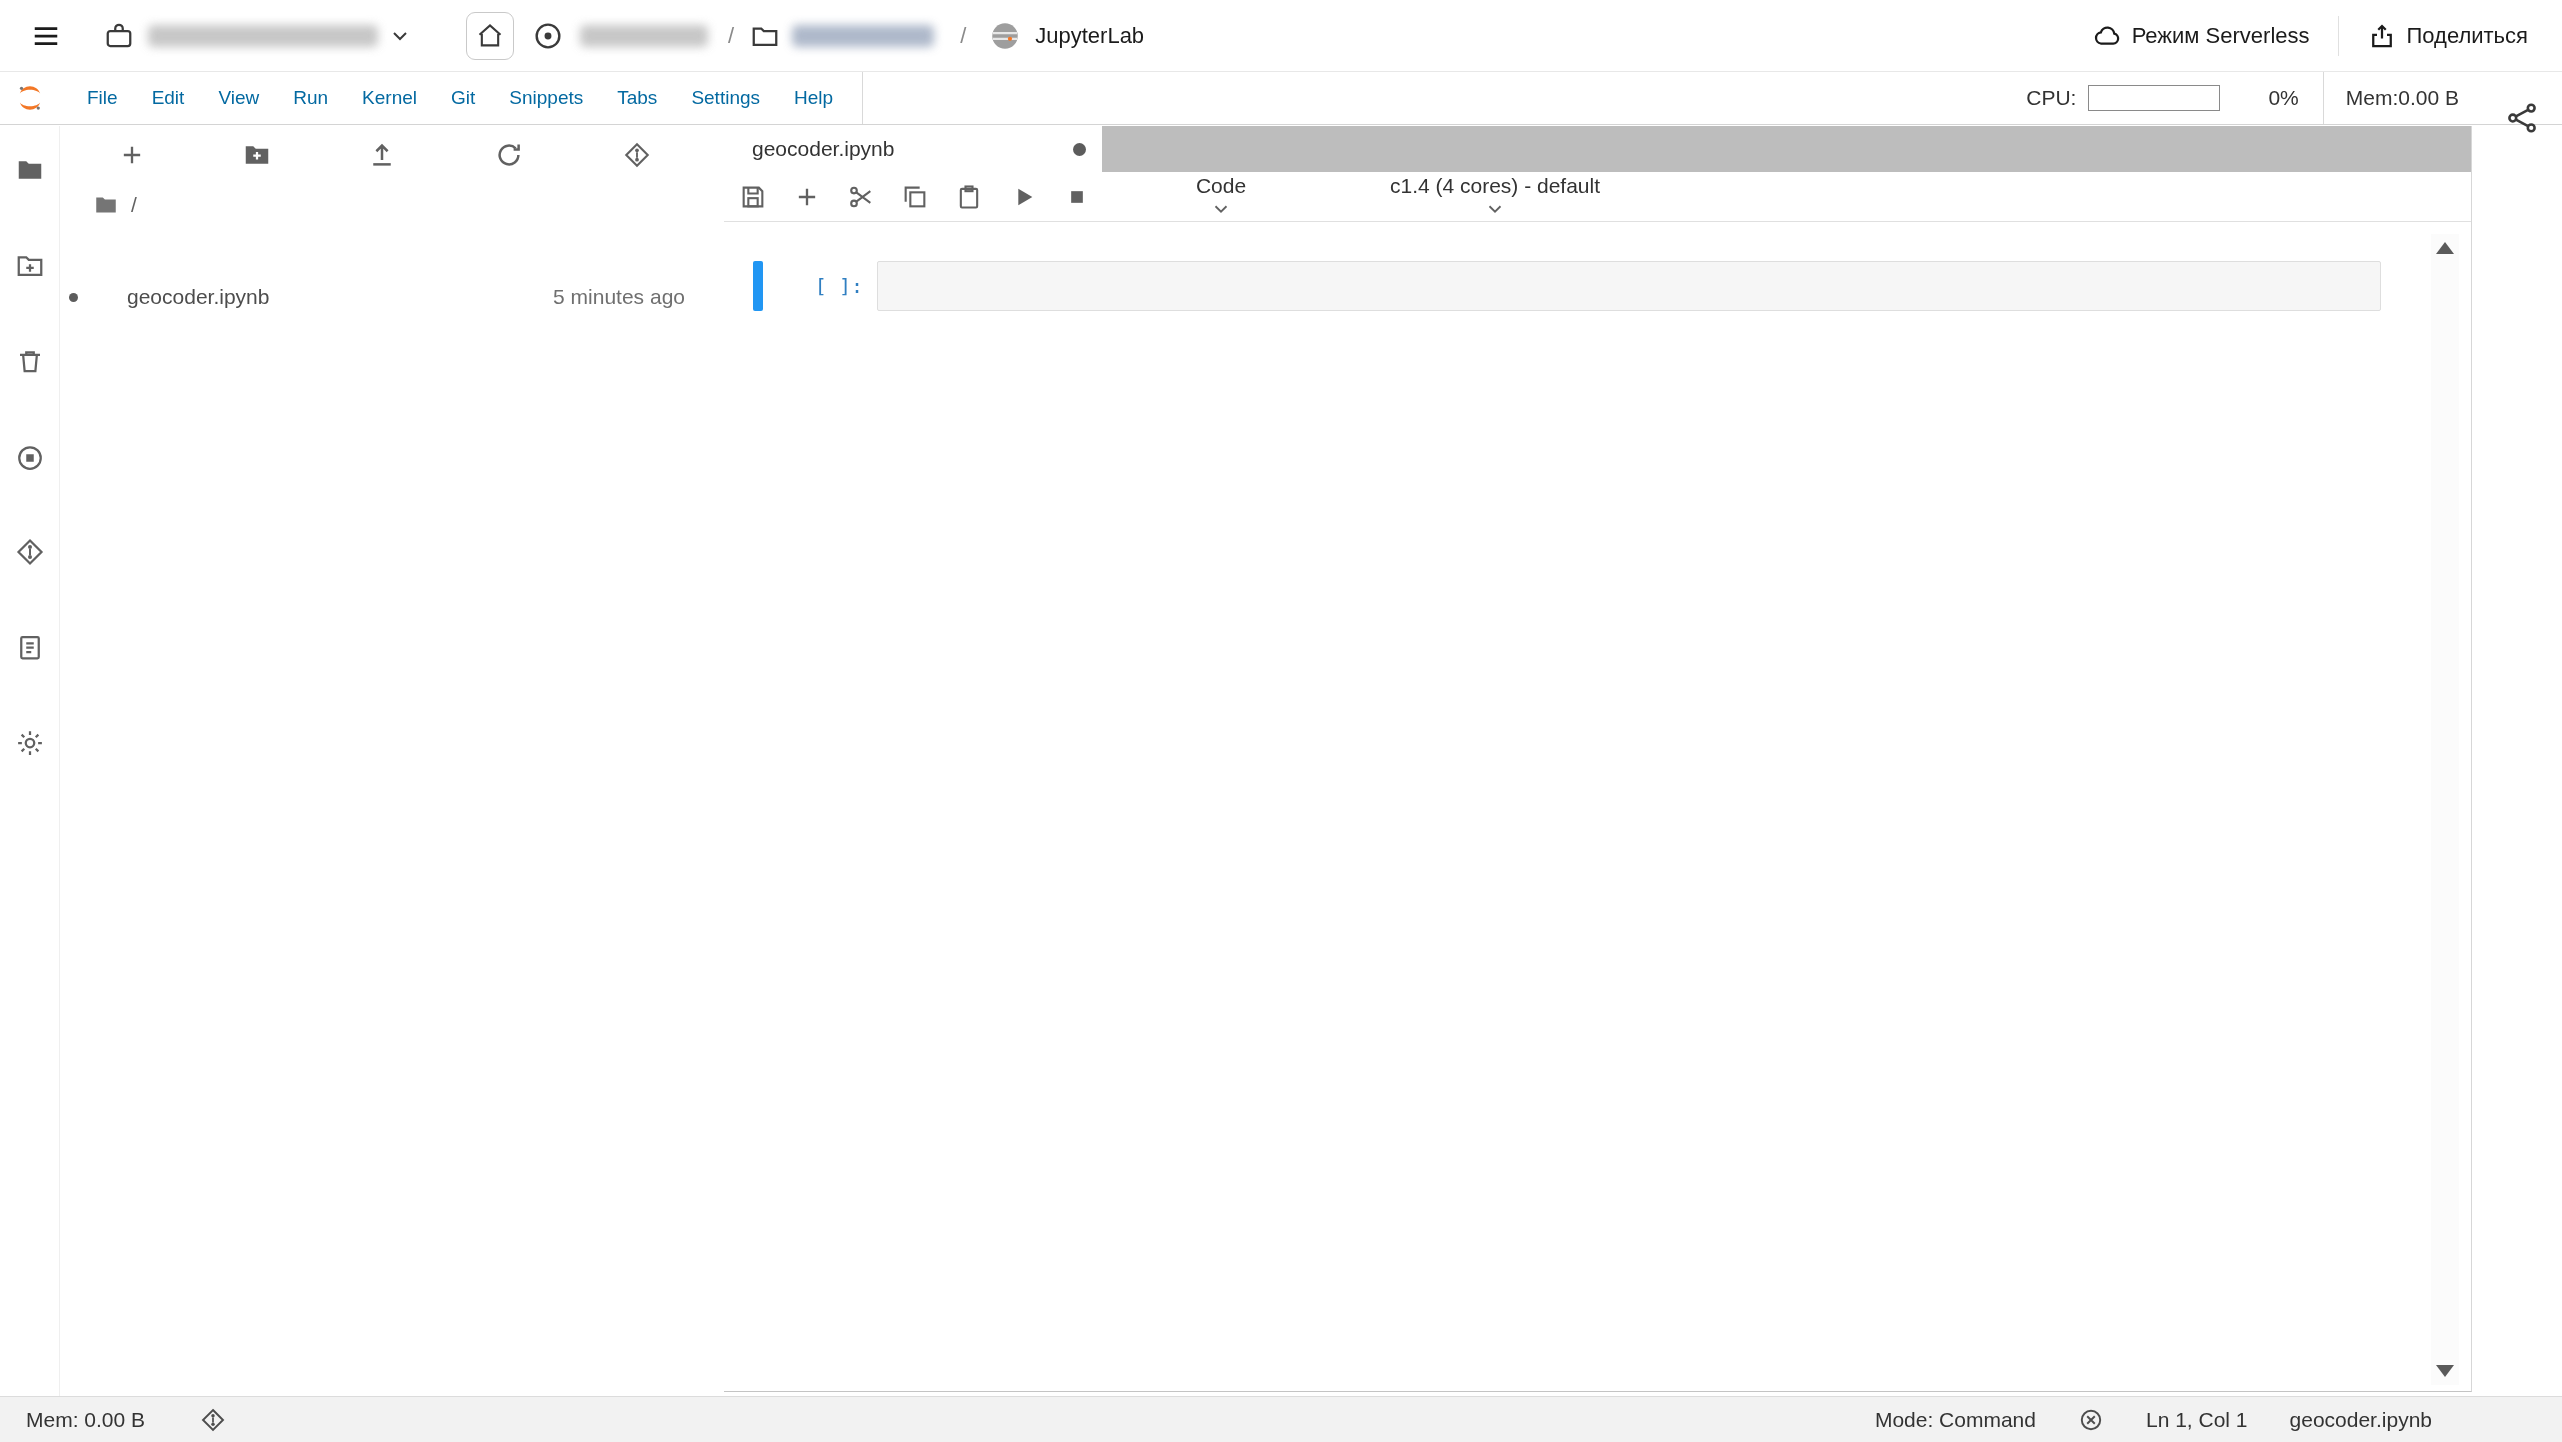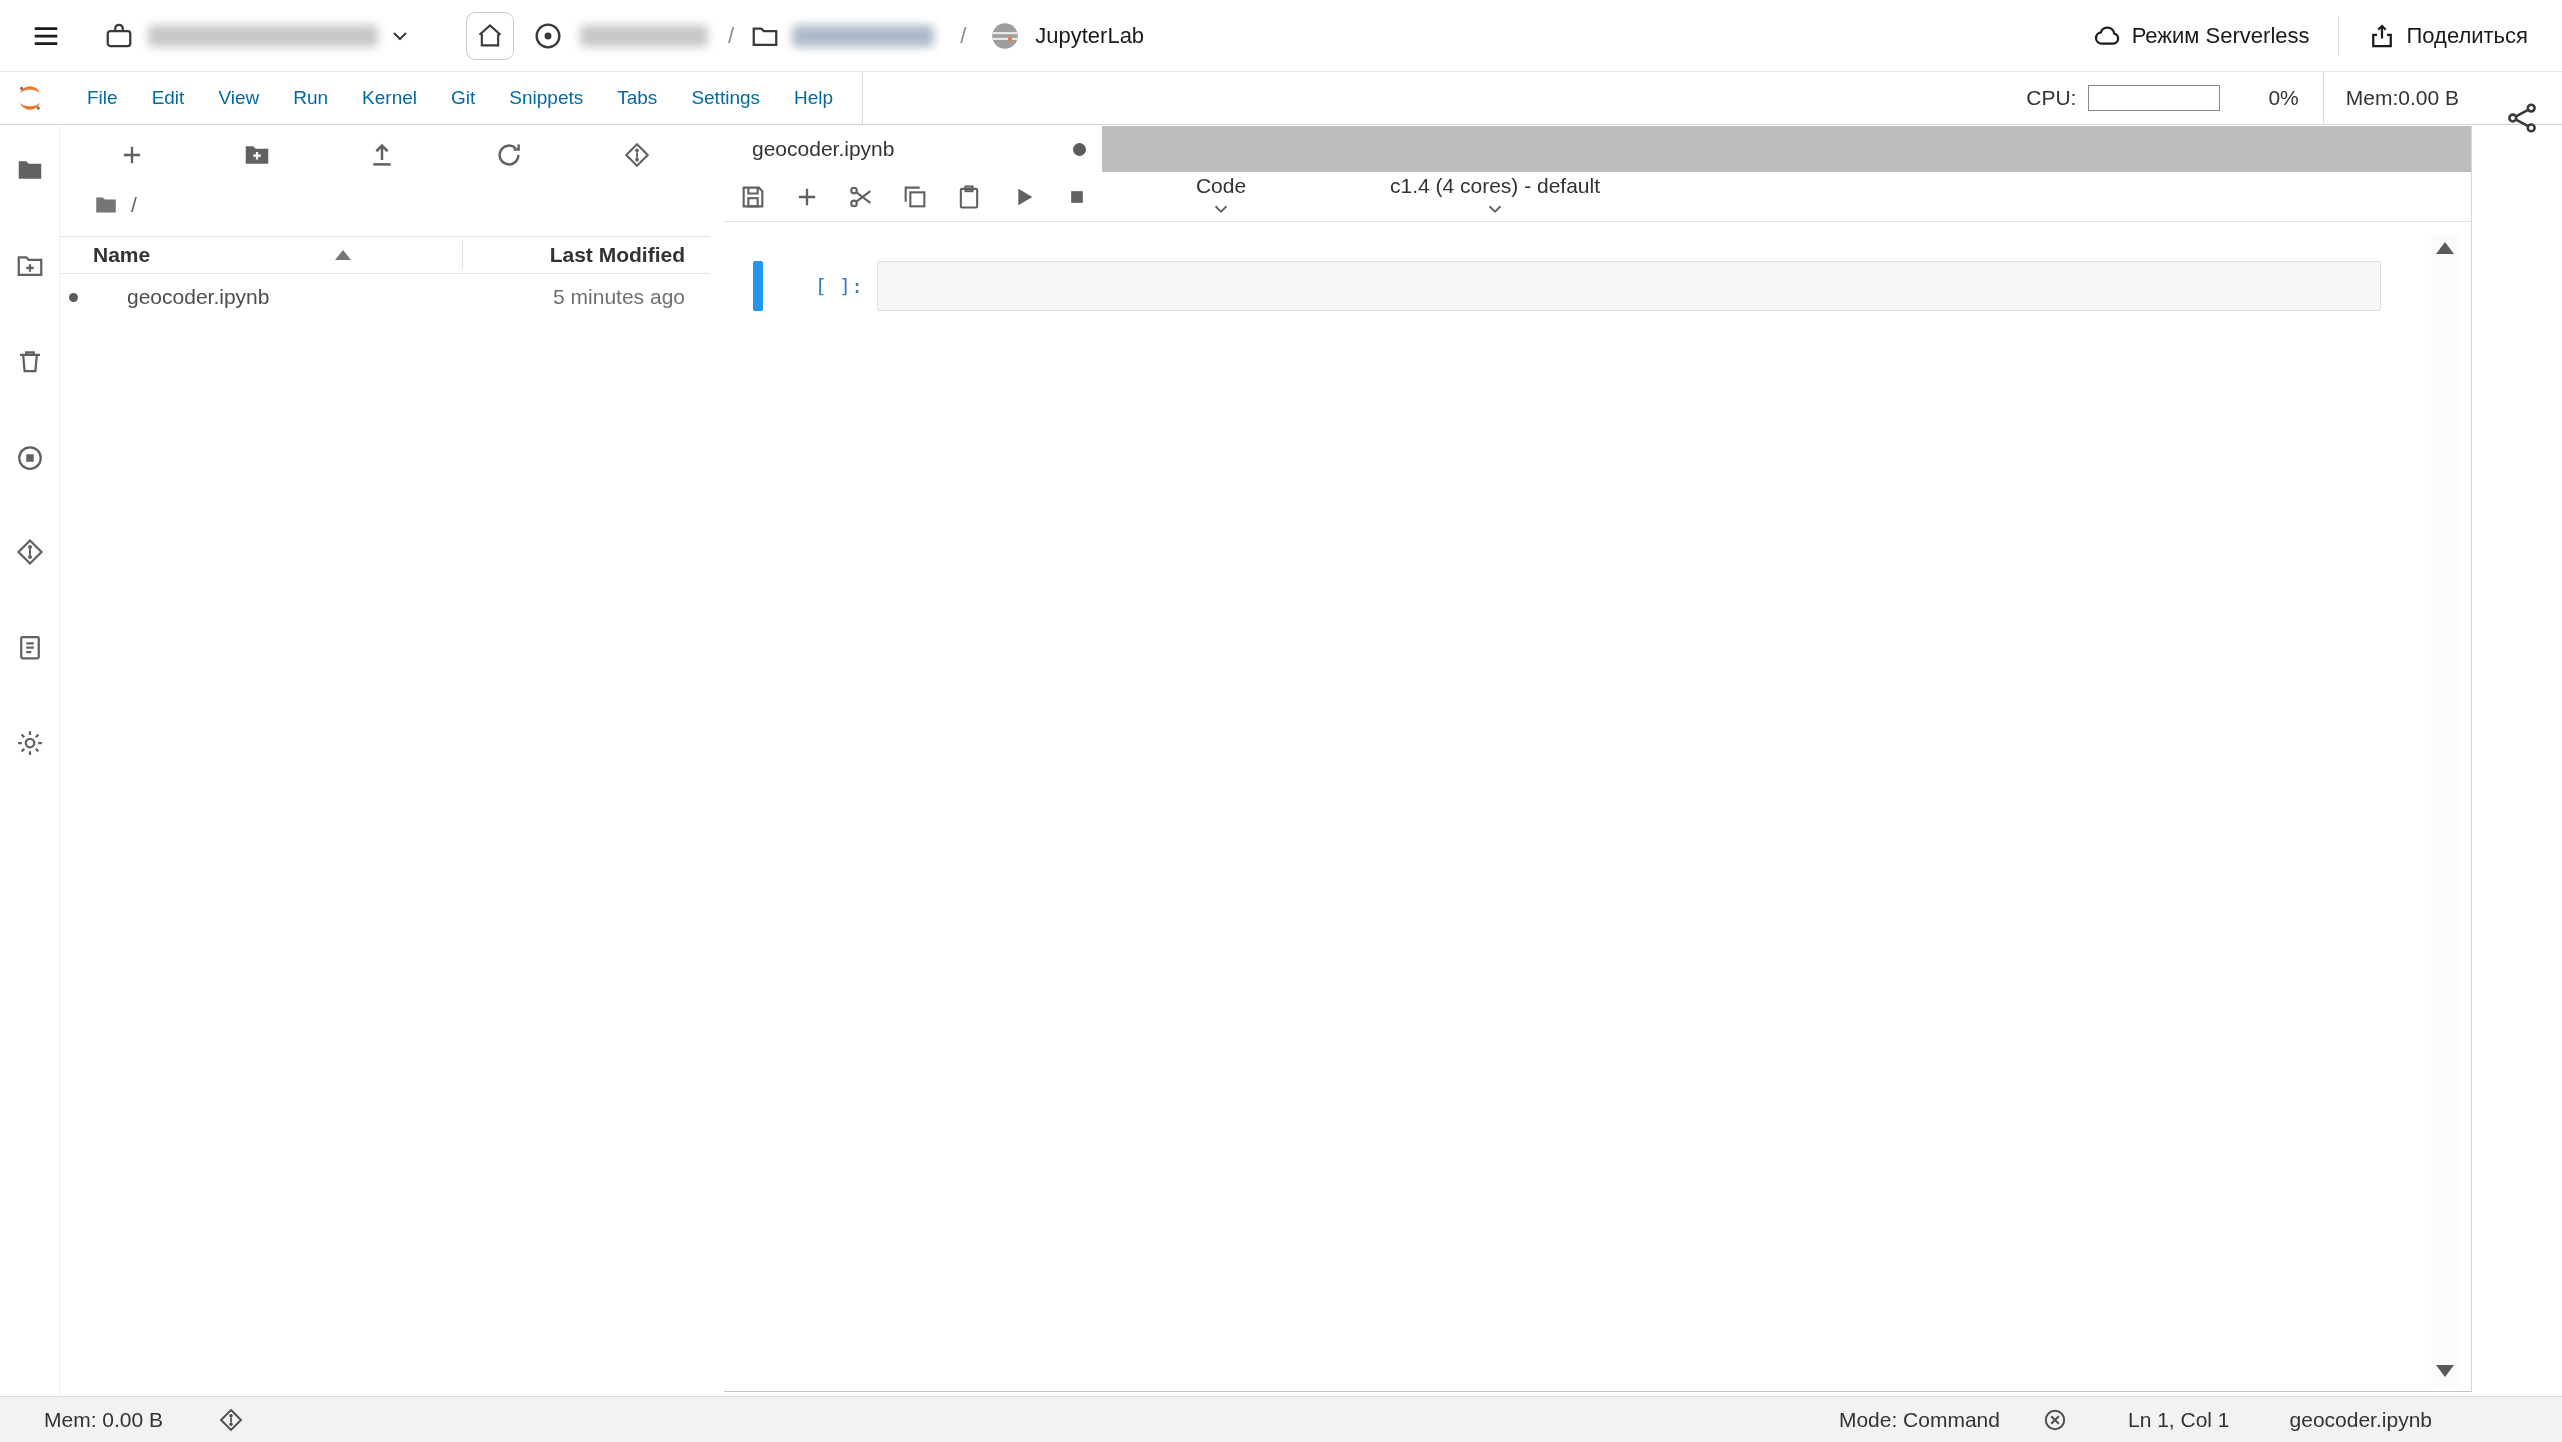--- a/index.html
+++ b/index.html
@@ -83,21 +83,21 @@
             display:flex; flex-direction:column; justify-content:space-between; align-items:center; }
   .arr-up { width:0; height:0; border-left:9px solid transparent; border-right:9px solid transparent;
             border-bottom:12px solid #5a5a5a; margin-top:8px; cursor:pointer; }
   .arr-down { width:0; height:0; border-left:9px solid transparent; border-right:9px solid transparent;
               border-top:12px solid #5a5a5a; margin-bottom:8px; cursor:pointer; }
 
   
   .statusbar { position:absolute; left:0; right:0; bottom:0; height:46px; background:#f2f2f2;
                border-top:1px solid #dcdcdc; display:flex; align-items:center;
                padding:0 130px 0 26px; font-size:21px; color:#333; }
-  .statusbar .sb-item { white-space:nowrap;margin-left:18px; }
+  .statusbar .sb-item { white-space:nowrap; }
   .sb-gap { width:55px; }
   .sb-gap-sm { width:42px; }
 
   .gutter-icon { position:absolute; left:2504px; top:100px; width:36px; height:36px; cursor:pointer; }
 </style>
 </head>
 <body>
 
 <div id="app">
 
@@ -299,26 +299,20 @@
 
     <div class="fb-breadcrumb">
       <span class="ic">
         <svg width="26" height="26" viewBox="0 0 24 24">
             <path d="M3 5h6l2 2h10v12H3z" fill="#757575"></path>
           </svg>
       </span>
       <span>/</span>
     </div>
 
-    <div class="fb-header">
-      <span class="hdr-name">Name</span>
-      <span class="caret-up"></span>
-      <span class="col-div"></span>
-      <span class="hdr-mod">Last Modified</span>
-    </div>
 
     <div class="fb-rows">
       <div class="fb-row">
         <span class="git-dot"></span>
         <span class="row-icon"><span class="nb-file-icon"></span></span>
         <span class="row-name">geocoder.ipynb</span>
         <span class="row-time">5 minutes ago</span>
       </div>
     </div>
   </div>

